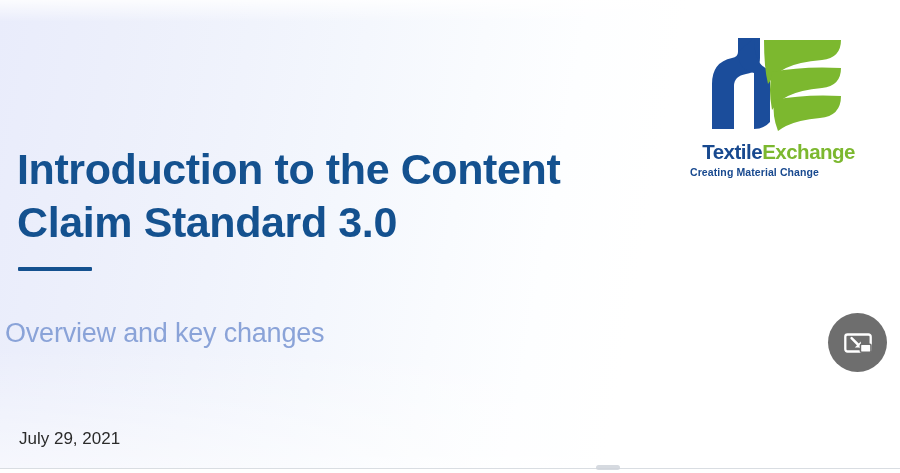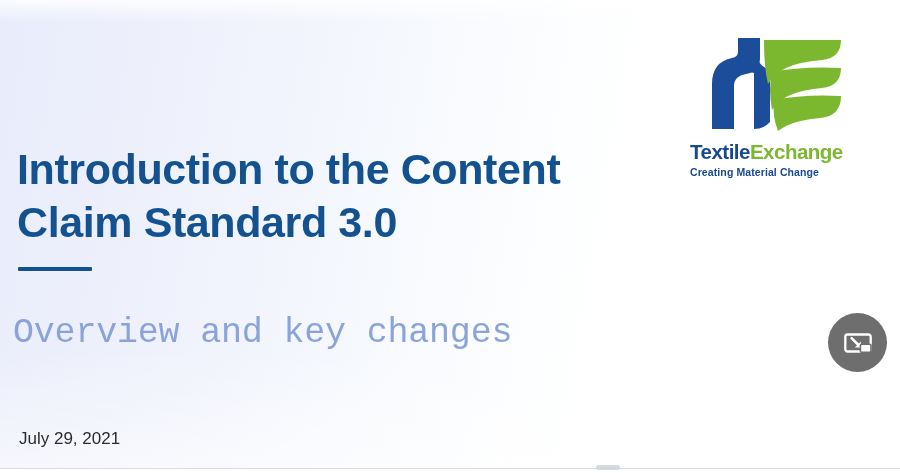--- a/index.html
+++ b/index.html
@@ -79,29 +79,28 @@
     left: 18px;
     top: 267px;
     width: 74px;
     height: 4px;
     background: #14518f;
     border-radius: 1px;
   }
 
   .subtitle {
     position: absolute;
-    left: 13px;
+    left: 5px;
     top: 311px;
     width: 640px;
     color: #8aa3d8;
-    font-size: 35px;
+    font-size: 27px;
     line-height: 44px;
     font-weight: normal;
     letter-spacing: -0.2px;
-    font-family: Liberation Mono, monospace;
   }
 
   .date {
     position: absolute;
     left: 19px;
     top: 428px;
     color: #2b2b2b;
     font-size: 17px;
     line-height: 22px;
     font-weight: normal;
@@ -120,21 +119,21 @@
     left: 12px;
     top: 0;
     width: 145px;
     height: 108px;
   }
   .logo-wordmark {
     position: absolute;
     left: 0;
     top: 112px;
     width: 165px;
-    text-align: left;
+    text-align: right;
     font-size: 20.5px;
     line-height: 24px;
     font-weight: bold;
     letter-spacing: -0.5px;
     white-space: nowrap;
   }
   .logo-wordmark .w-blue  { color: #18498f; }
   .logo-wordmark .w-green { color: #7cb82f; }
   .logo-tagline {
     position: absolute;

